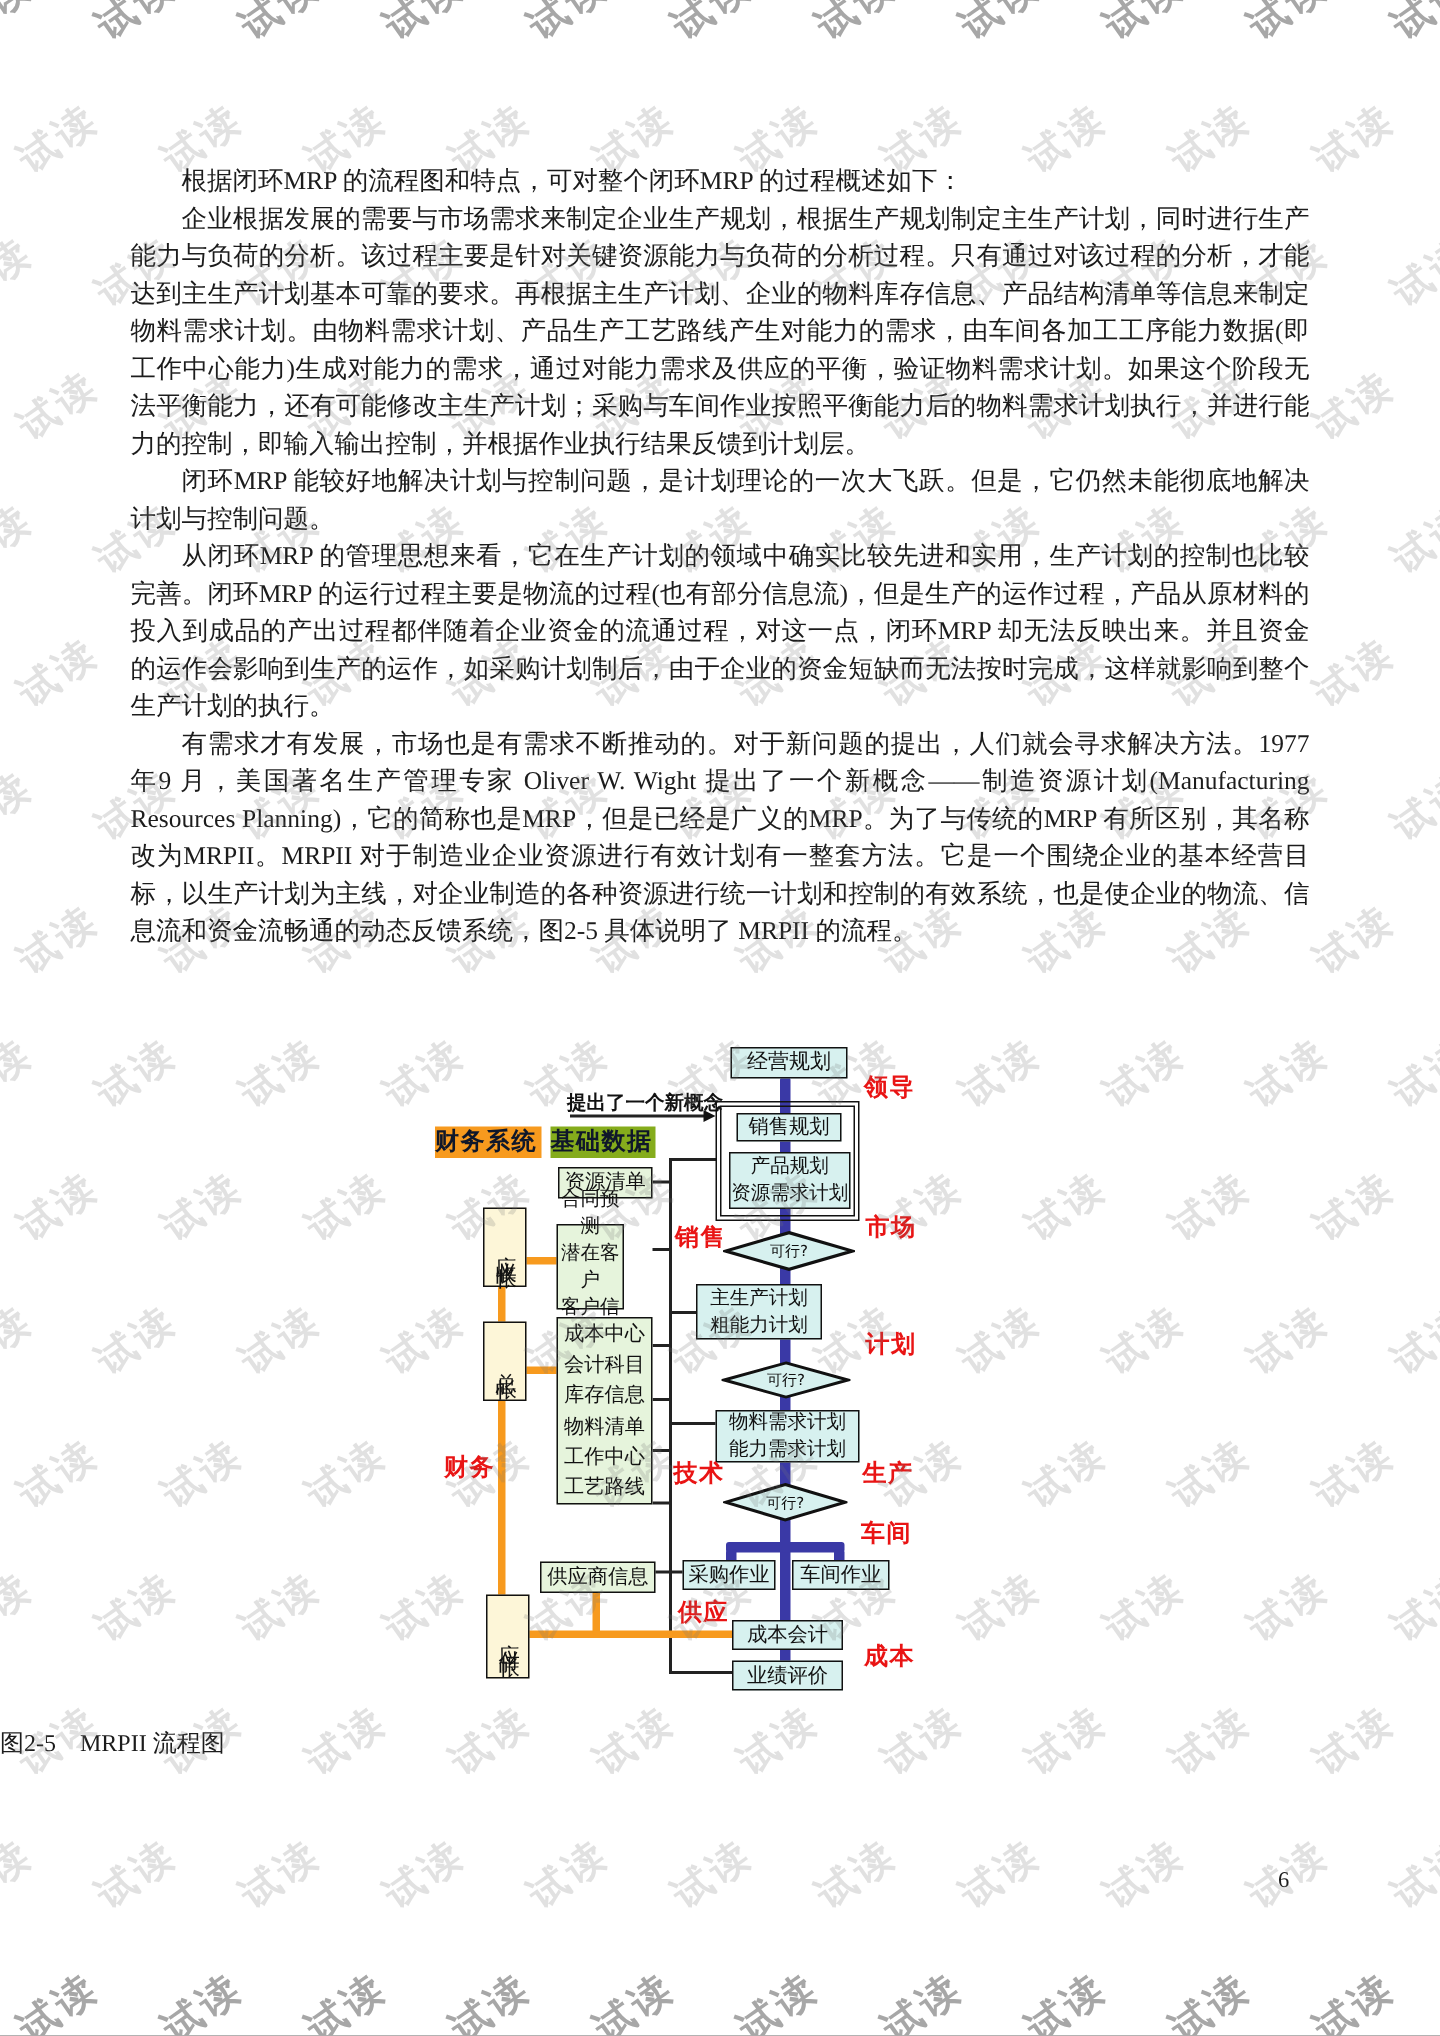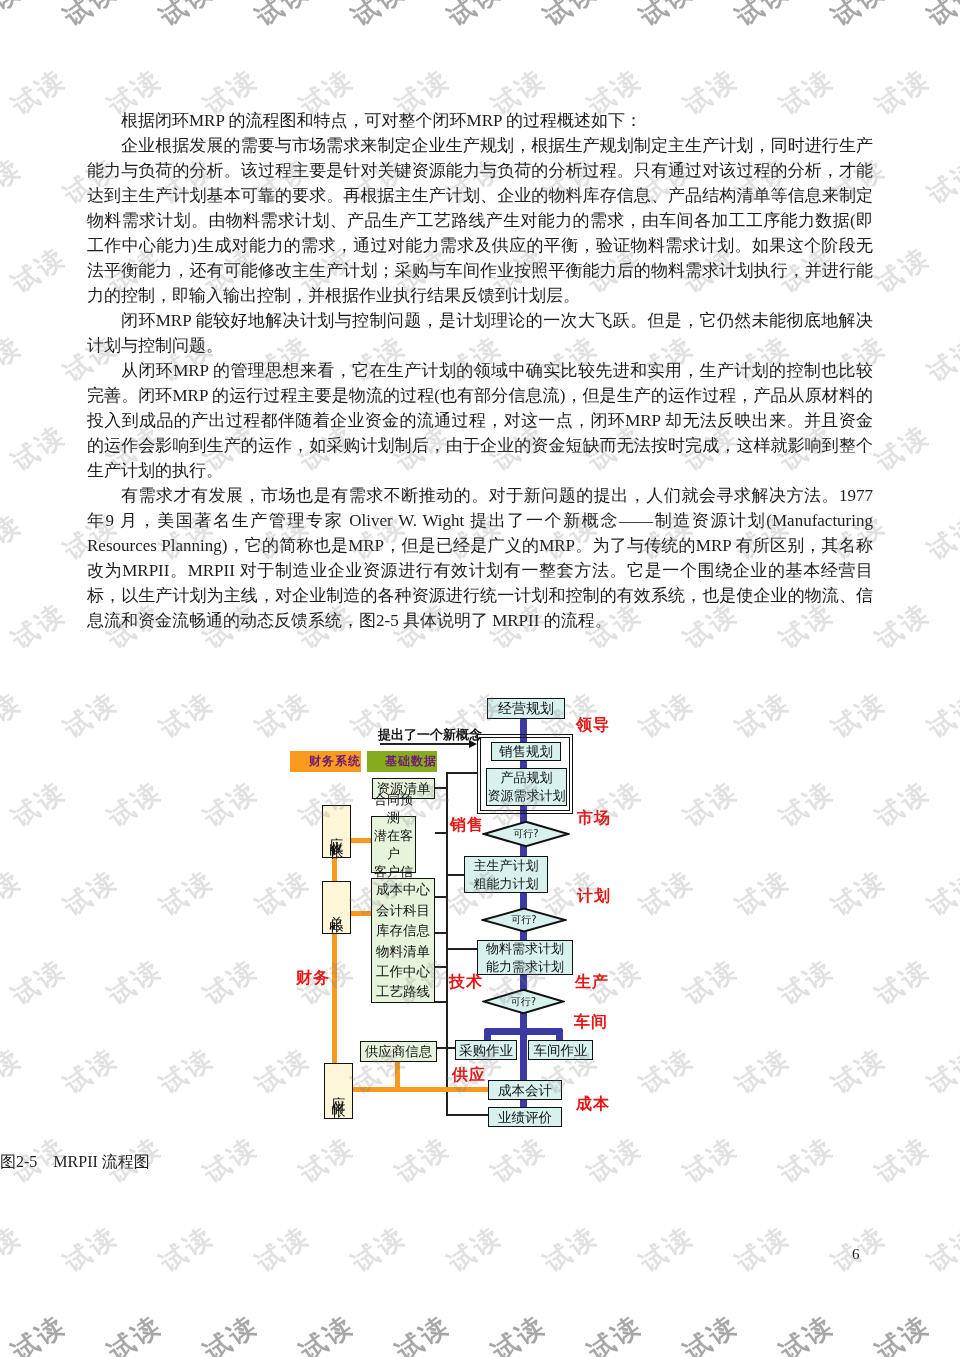--- a/index.html
+++ b/index.html
@@ -26,22 +26,22 @@
   .fbox{position:absolute;border:1.6px solid #111;display:flex;flex-direction:column;align-items:center;
         justify-content:center;text-align:center;font-family:"DejaVu Sans",sans-serif;font-size:13.5px;
         line-height:17px;color:#111;box-sizing:border-box;}
   .cyan{background:#D7F1EF;}
   .pgreen{background:#E6F4DC;}
   .cream{background:#FDF6D8;}
   .small{font-size:13px;line-height:18px;}
   .rows6{line-height:20.4px;font-size:13.5px;}
   .dbl-outer{position:absolute;border:1.6px solid #111;box-sizing:border-box;}
   .dbl-inner{position:absolute;inset:2px;border:1px solid #111;}
-  .hdr{position:absolute;display:flex;align-items:center;justify-content:flex-end;font-weight:bold;color:#701a75;
-       font-size:12px;font-family:"DejaVu Sans",sans-serif;letter-spacing:1px;box-sizing:border-box;}
+  .hdr{position:absolute;display:flex;align-items:center;justify-content:flex-start;font-weight:bold;color:#0f172a;
+       font-size:16px;font-family:"DejaVu Sans",sans-serif;letter-spacing:1px;box-sizing:border-box;}
   .vtext{writing-mode:vertical-rl;text-orientation:upright;letter-spacing:4px;font-size:14px;}
   .diamond{position:absolute;}
   .diamond svg{position:absolute;inset:0;width:100%;height:100%;}
   .diamond span{position:absolute;inset:0;display:flex;align-items:center;justify-content:center;
                 font-size:10px;font-family:"DejaVu Sans",sans-serif;color:#111;}
   .rlabel{position:absolute;color:#E91414;font-weight:bold;font-size:16px;
           font-family:"DejaVu Sans",sans-serif;letter-spacing:1px;}
   .solabel{position:absolute;left:378px;top:726px;font-size:13px;font-weight:bold;
            font-family:"DejaVu Sans",sans-serif;color:#111;}
   .arrowhead{position:absolute;width:0;height:0;border-top:4.5px solid transparent;

